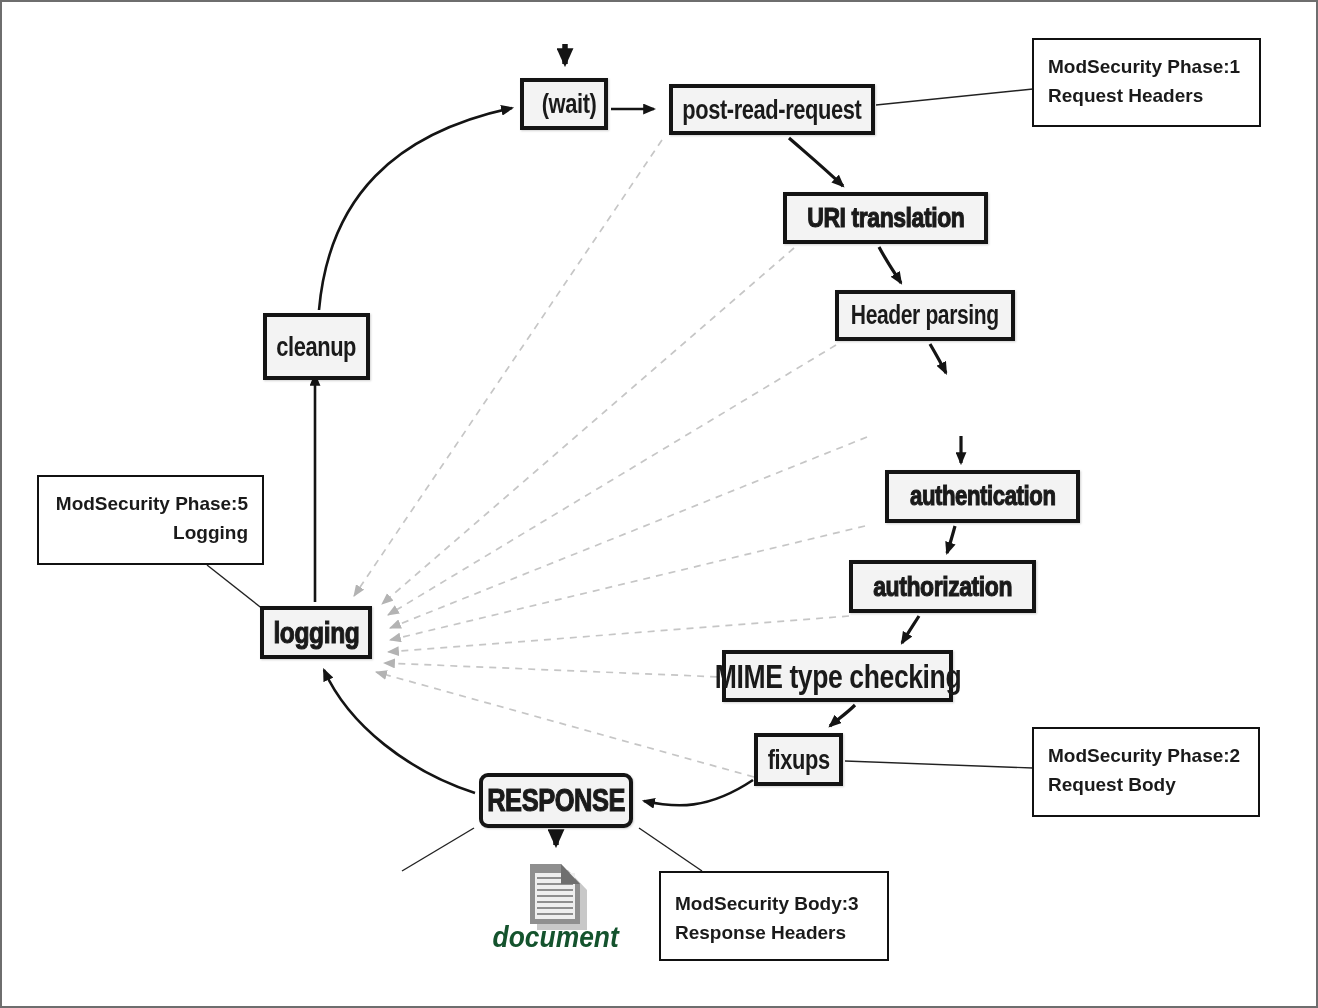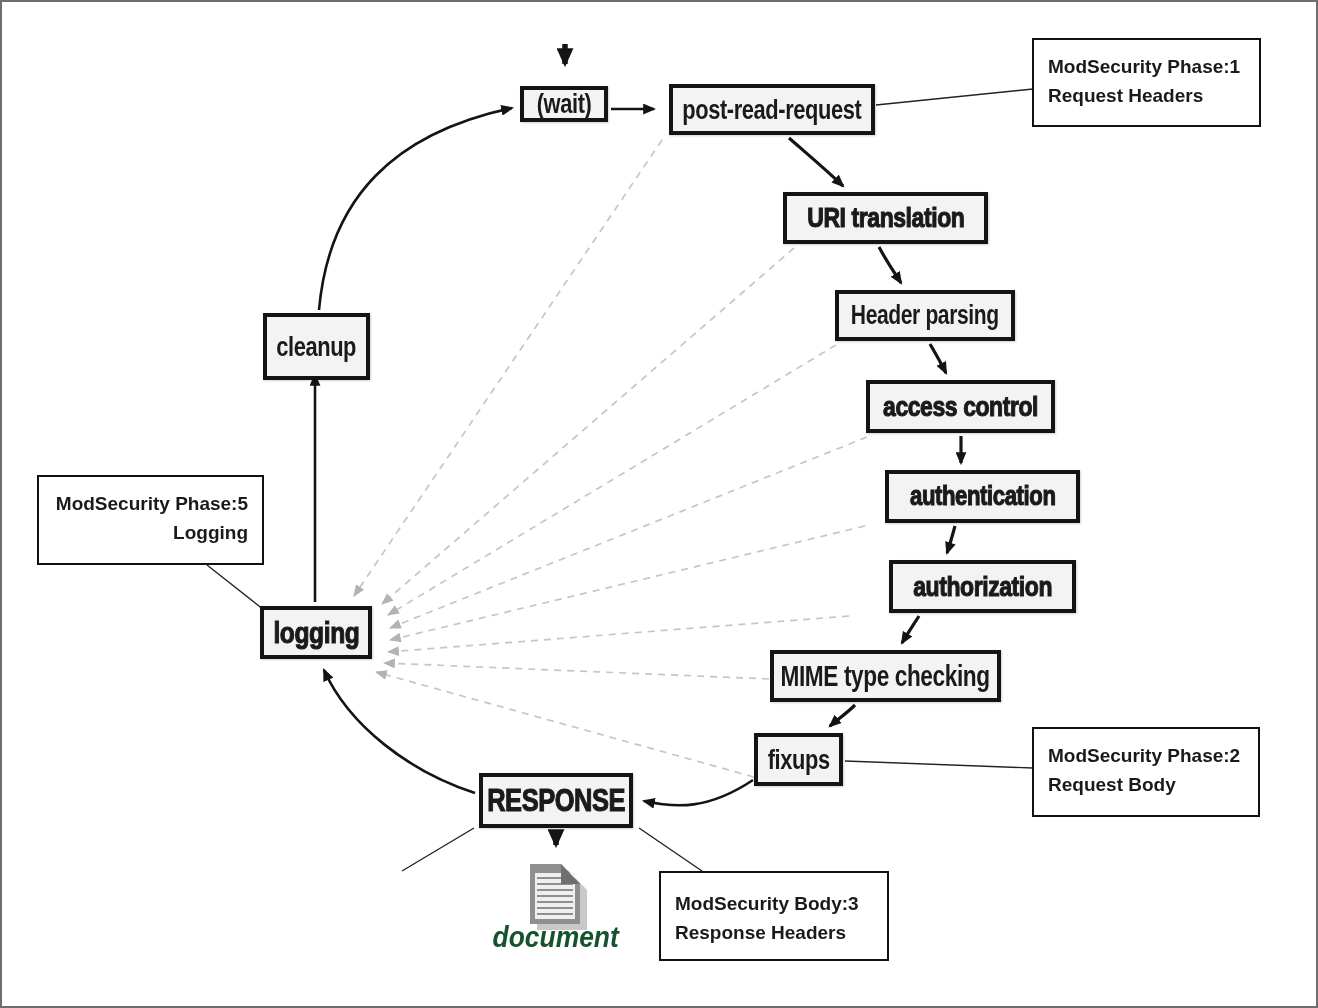--- a/index.html
+++ b/index.html
@@ -114,48 +114,45 @@
         <line x1="535" y1="888" x2="571" y2="888"></line>
         <line x1="535" y1="894" x2="571" y2="894"></line>
         <line x1="535" y1="900" x2="571" y2="900"></line>
         <line x1="535" y1="906" x2="571" y2="906"></line>
         <line x1="535" y1="912" x2="571" y2="912"></line>
       </g>
       <path d="M559,862 L578,882 L559,882 Z" fill="var(--doc-icon-fold)"></path>
     </g>
   </svg>
 
-  <div class="node" style="left:518px;top:84px;width:88px;height:36px;">
+  <div class="node" style="left:518px;top:76px;width:88px;height:52px;justify-content:flex-end;">
     <span class="nlabel">(wait)</span>
     </div>
   <div class="node" style="left:667px;top:82px;width:206px;height:51px;text-align:center;">
     <span class="nlabel">post-read-request</span>
     </div>
   <div class="node heavy" style="left:781px;top:190px;width:205px;height:52px;">
     <span class="nlabel">URI translation</span>
     </div>
   <div class="node" style="left:833px;top:288px;width:180px;height:51px;font-size:27px;">
     <span class="nlabel">Header parsing</span>
     </div>
-  <div class="node heavy" style="left:864px;top:378px;width:189px;height:53px;">
-    <span class="nlabel">access control</span>
-    </div>
   <div class="node heavy" style="left:863px;top:468px;width:195px;height:53px;font-size:27px;margin-left:20px;">
     <span class="nlabel">authentication</span>
     </div>
-  <div class="node heavy" style="left:847px;top:558px;width:187px;height:53px;margin-left:40px;">
+  <div class="node heavy" style="left:847px;top:558px;width:187px;height:53px;">
     <span class="nlabel">authorization</span>
     </div>
-  <div class="node" style="left:768px;top:648px;width:231px;height:52px;font-size:29px;">
+  <div class="node" style="left:720px;top:648px;width:231px;height:52px;font-size:34px;">
     <span class="nlabel">MIME type checking</span>
     </div>
   <div class="node" style="left:752px;top:731px;width:89px;height:53px;">
     <span class="nlabel">fixups</span>
     </div>
-  <div class="node heavy" style="left:477px;top:771px;width:154px;height:55px;font-size:31px;">
+  <div class="node heavy" style="left:477px;top:771px;width:154px;height:55px;font-size:31px;border-radius:9px;">
     <span class="nlabel">RESPONSE</span>
     </div>
   <div class="node heavy" style="left:258px;top:604px;width:112px;height:53px;font-size:30px;">
     <span class="nlabel">logging</span>
     </div>
   <div class="node" style="left:261px;top:311px;width:107px;height:67px;">
     <span class="nlabel">cleanup</span>
     </div>
 
   <div class="callout" style="left:1030px;top:36px;width:229px;height:89px;">

